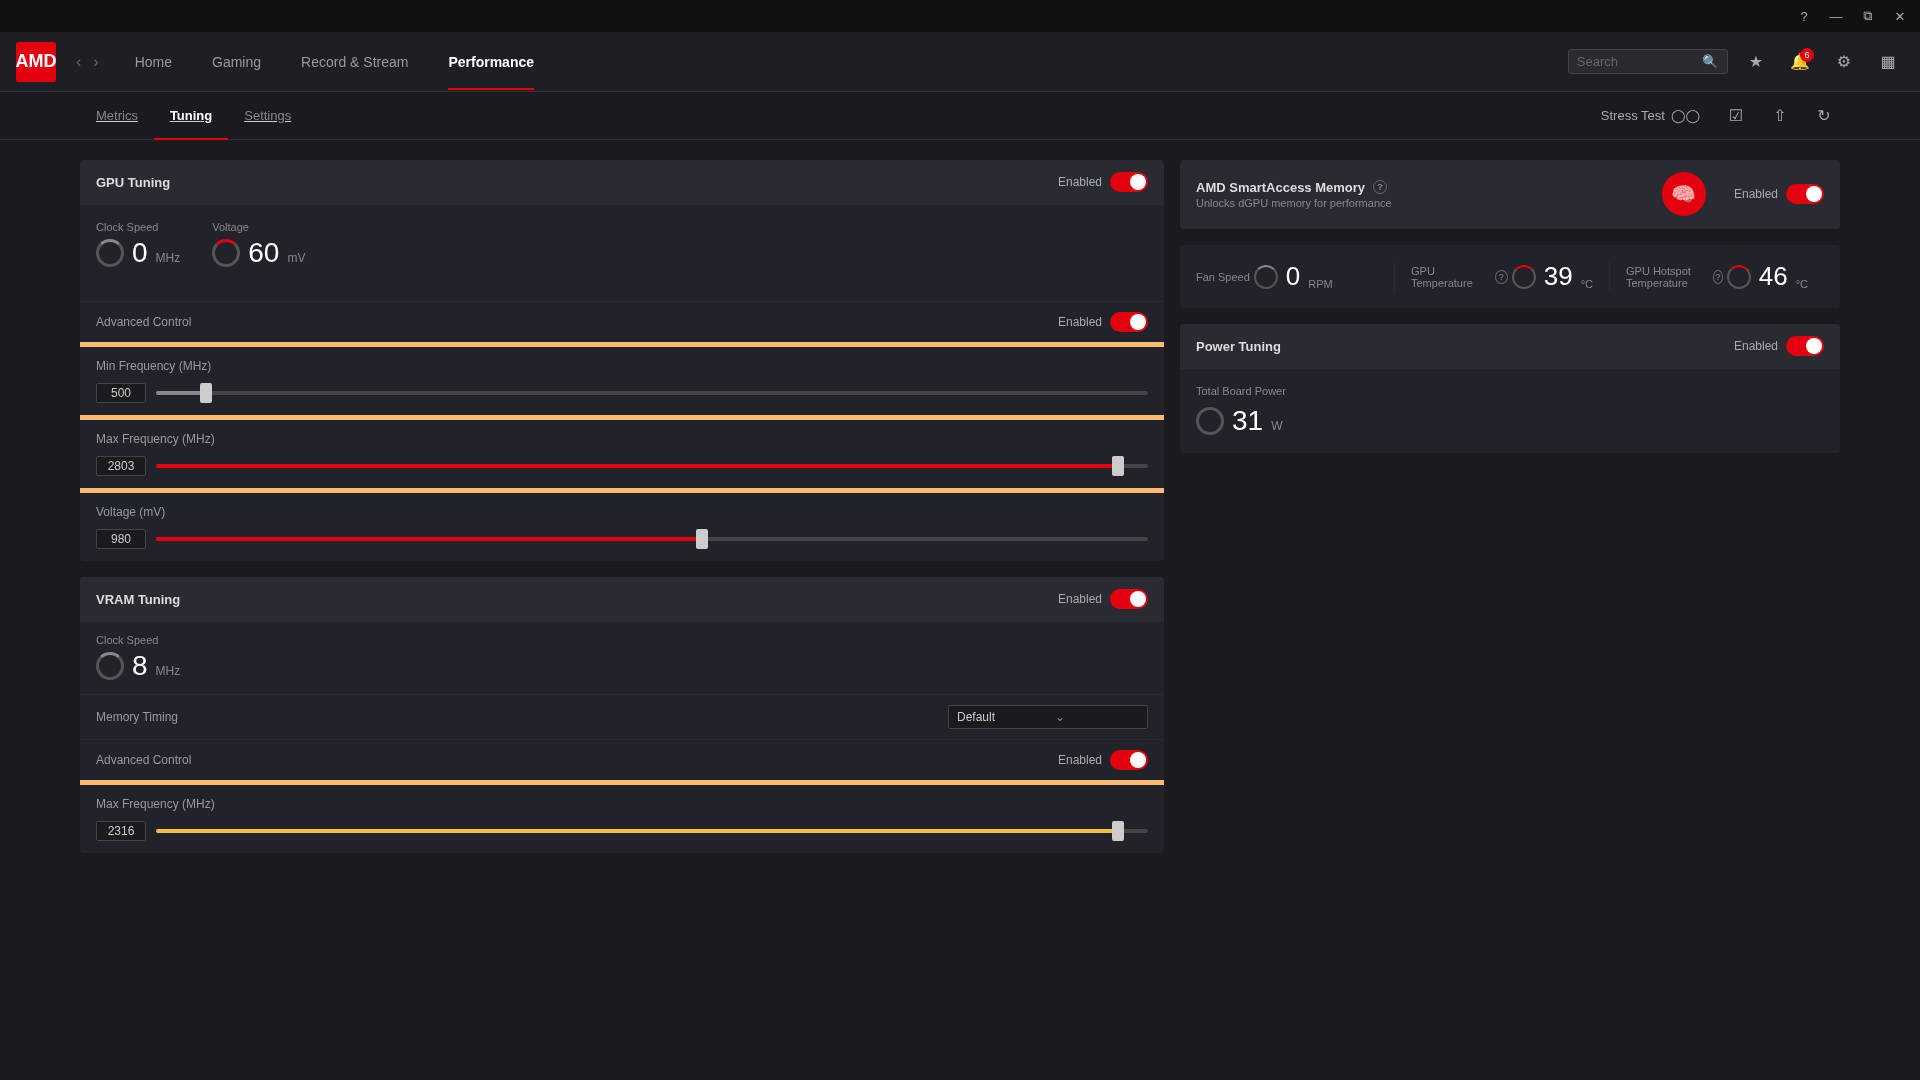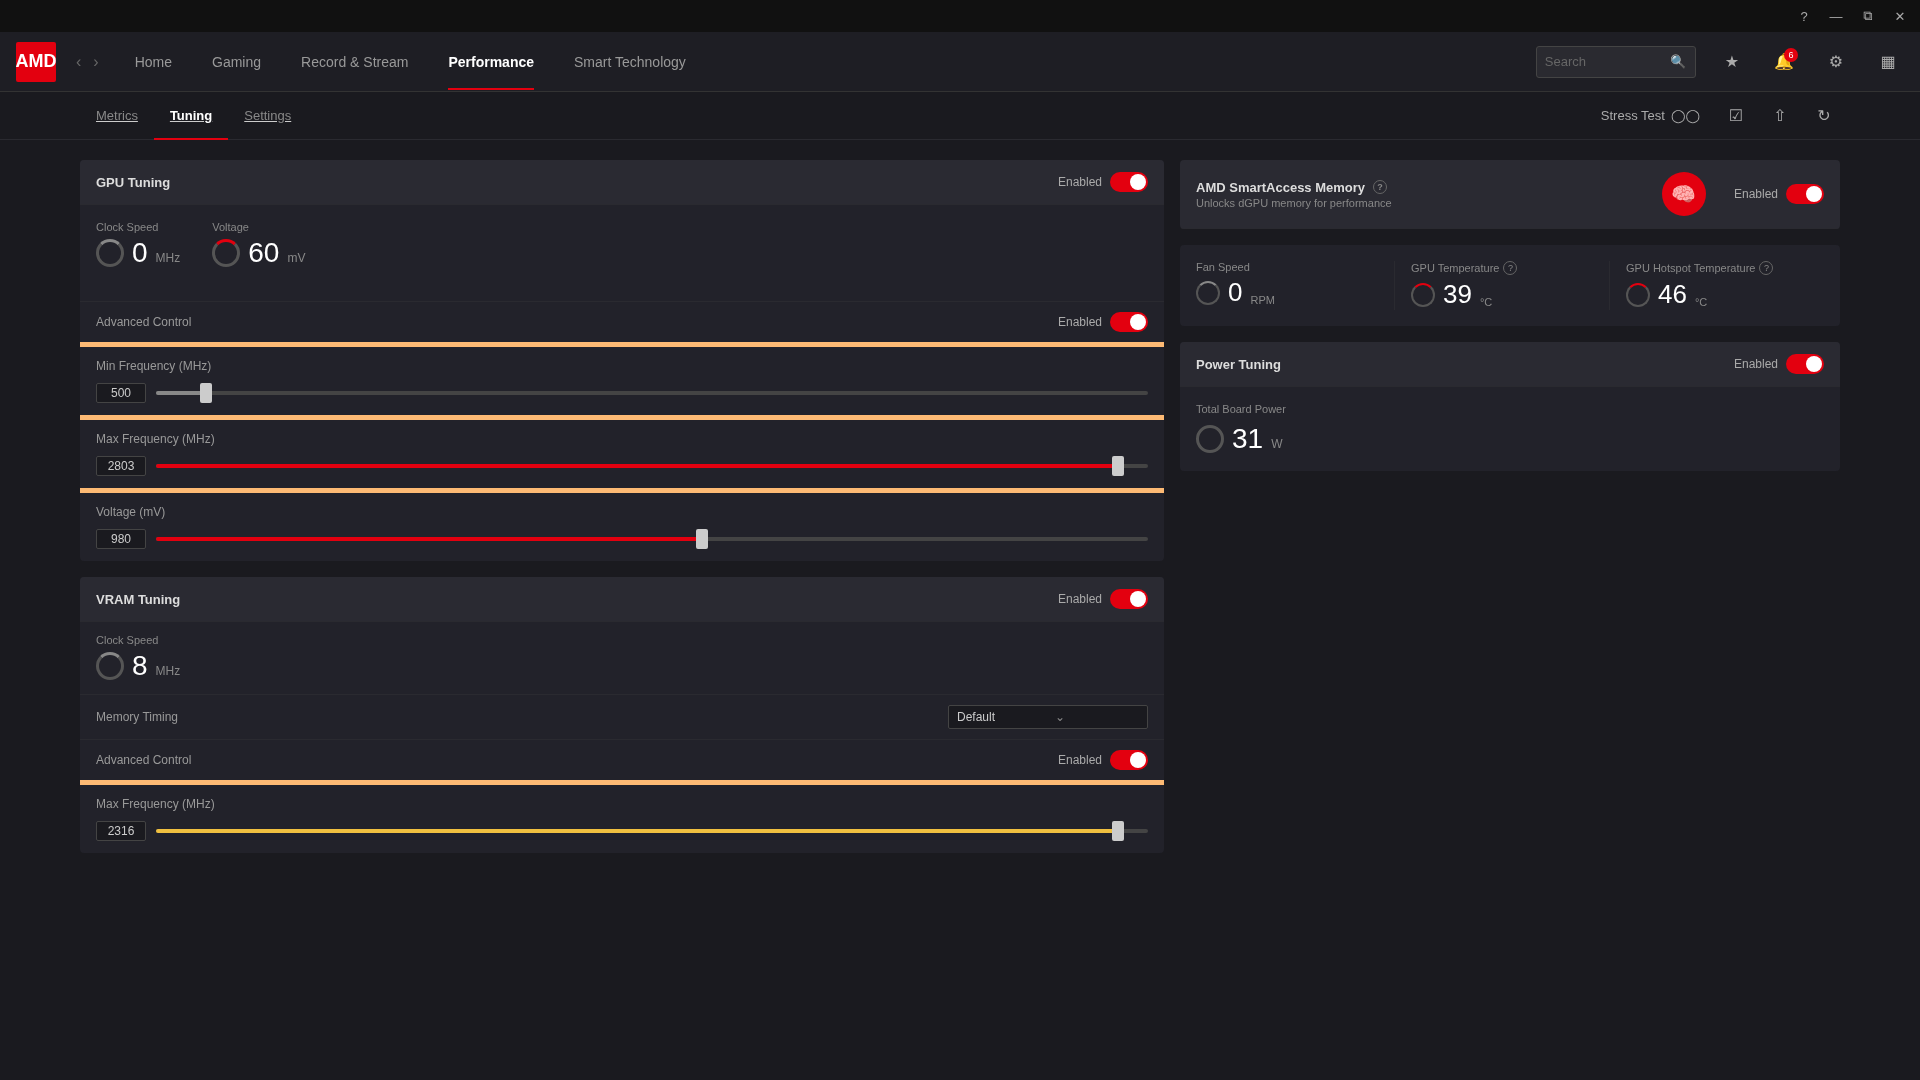--- a/index.html
+++ b/index.html
@@ -67,21 +67,21 @@
     }
     .nav-item.active::after {
       content: '';
       position: absolute;
       bottom: 0; left: 20px; right: 20px;
       height: 2px;
       background: #e3000f;
     }
     .nav-spacer { flex: 1; }
     .nav-right {
-      display: flex; gap: 20px;
+      display: flex; align-items: center; gap: 12px;
     }
     .search-box {
       display: flex; align-items: center;
       background: #2a2a30;
       border: 1px solid #444;
       border-radius: 3px;
       padding: 4px 8px;
       gap: 6px;
     }
     .search-box input {
@@ -298,21 +298,21 @@
 
     
     .fan-readings {
       display: flex;
       gap: 0;
       padding: 16px;
     }
     .fan-reading-item {
       flex: 1;
       display: flex;
-      flex-direction: column;
+      flex-direction: row;
       gap: 4px;
       border-right: 1px solid #2a2a30;
       padding-right: 16px;
       margin-right: 16px;
     }
     .fan-reading-item:last-child {
       border-right: none;
       margin-right: 0;
     }
     .fan-reading-label {
@@ -420,21 +420,20 @@
 <div class="top-nav">
   <div class="amd-logo">AMD</div>
   <div class="nav-arrows">
     <div class="nav-arrow">‹</div>
     <div class="nav-arrow">›</div>
   </div>
   <div class="nav-item">Home</div>
   <div class="nav-item">Gaming</div>
   <div class="nav-item">Record &amp; Stream</div>
   <div class="nav-item active">Performance</div>
-  <div class="nav-item">Smart Technology</div>
   <div class="nav-spacer"></div>
   <div class="nav-right">
     <div class="search-box">
       <input type="text" placeholder="Search" style="">
       <span>🔍</span>
     </div>
     <div class="icon-btn">★</div>
     <div class="icon-btn" style="position:relative;">
       🔔
       <span class="notif-badge">6</span>

